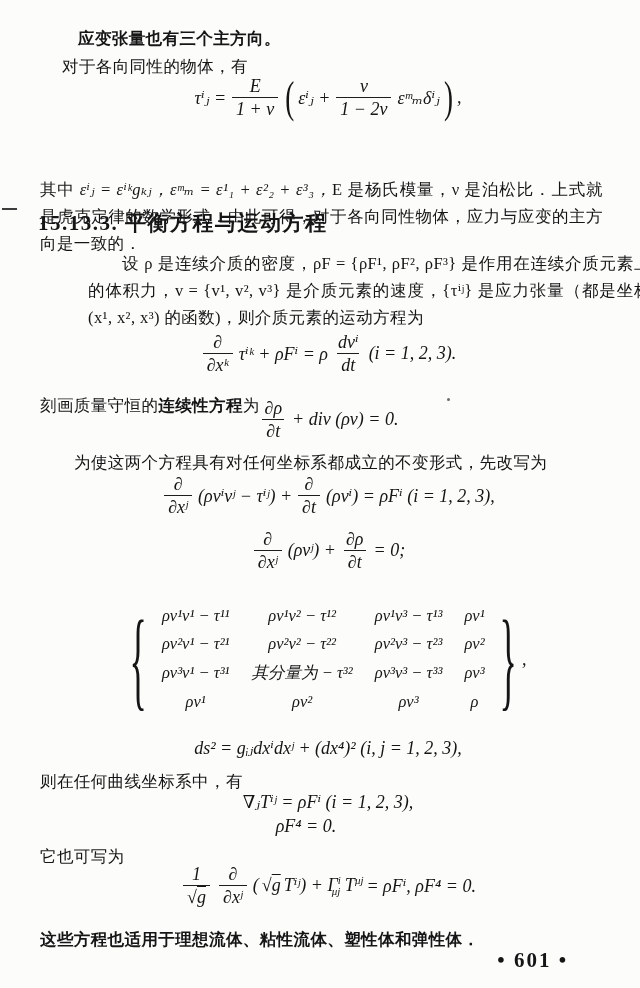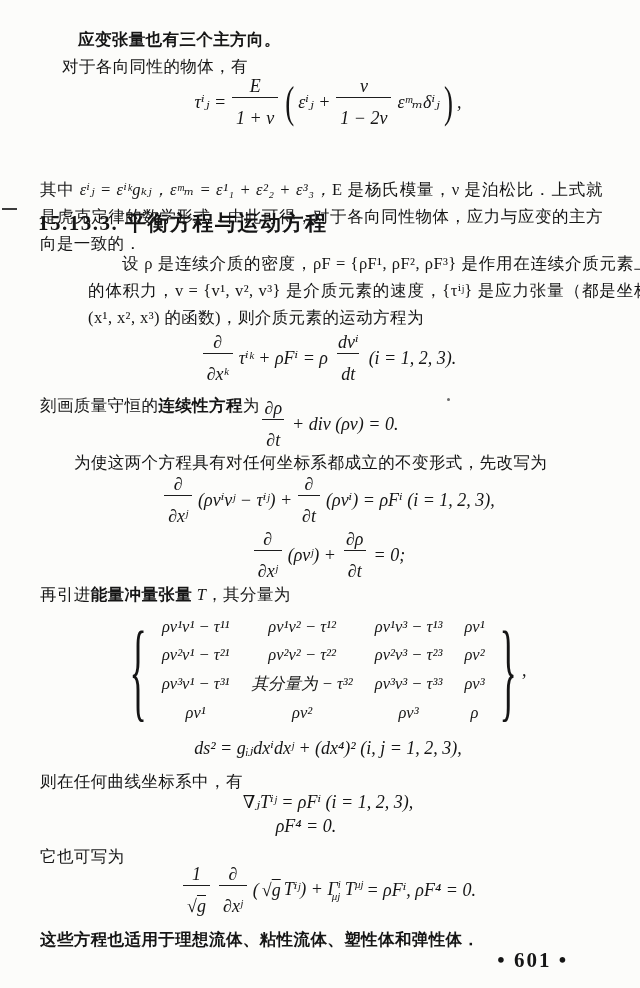--- a/index.html
+++ b/index.html
@@ -21,46 +21,46 @@
     font-size:21px;letter-spacing:1.5px;font-weight:700;
   }
   .formula{
     position:absolute;left:0;width:640px;
     display:flex;justify-content:center;align-items:center;gap:3px;
     font-size:18px;font-style:italic;white-space:nowrap;
     transform:translateX(8px);
   }
   .frac{display:inline-flex;flex-direction:column;align-items:center;line-height:1.12;margin:0 3px;vertical-align:middle;}
   .frac .num{padding:0 4px 1px;}
-  .frac .den{border-top:1.4px solid #1d1d1d;padding:10px 4px 0;}
+  .frac .den{border-top:1.4px solid #1d1d1d;padding:1px 4px 0;}
   .bigp{display:inline-block;font-size:27px;transform:scaleY(1.65);line-height:1;font-style:normal;margin:0 1px;}
   .brace{display:inline-block;font-size:36px;transform:scaleY(3.05);line-height:1;font-style:normal;font-weight:300;}
   .matrix{
     display:grid;grid-template-columns:auto auto auto auto;
-    column-gap:22px;row-gap:8px;margin:16px 12px;
+    column-gap:22px;row-gap:8px;margin:5px 12px;
     font-size:16.5px;justify-items:center;align-items:center;
   }
   .ov{text-decoration:overline;}
   sup{font-size:11px;}
   sub{font-size:11px;}
   sub.stacked{margin-left:-9px;}
   .mtail{align-self:center;margin-left:2px;}
   .pageno{position:absolute;top:948px;right:72px;font-size:21px;letter-spacing:2px;font-weight:bold;}
   .artifact-dash{position:absolute;left:2px;top:208px;width:15px;height:2px;background:#3c3c3c;}
   .artifact-dot{position:absolute;left:447px;top:398px;width:3px;height:3px;border-radius:50%;background:#6a6a6a;}
 </style>
 </head>
 <body>
 
 <div class="page">
 
   <div class="artifact-dash"></div>
   <div class="artifact-dot"></div>
 
-  <div class="txt b" style="top:26px;padding-left:38px;">
+  <div class="txt b" style="top:26px;padding-left:38px;font-family:Liberation Mono, monospace;">
     <span>应变张量也有三个主方向。</span>
   </div>
 
   <div class="txt" style="top:53px;padding-left:22px;">
     <span>对于各向同性的物体，有</span>
   </div>
 
   <div class="formula" style="top:76px;">
     <span>τⁱⱼ =</span>
     <span class="frac">
@@ -138,23 +138,20 @@
       <span class="den">∂xʲ</span>
     </span>
     <span>(ρvʲ) +</span>
     <span class="frac">
       <span class="num">∂ρ</span>
       <span class="den">∂t</span>
     </span>
     <span>= 0;</span>
   </div>
 
-  <div class="txt" style="top:581px;">
-    <span>再引进</span><span class="b">能量冲量张量</span> <span class="it">T</span><span>，其分量为</span>
-  </div>
 
   <div class="formula" style="top:601px;">
     <span class="brace">{</span>
     <span class="matrix">
       <span>ρv¹v¹ − τ¹¹</span>
       <span>ρv¹v² − τ¹²</span>
       <span>ρv¹v³ − τ¹³</span>
       <span>ρv¹</span>
       <span>ρv²v¹ − τ²¹</span>
       <span>ρv²v² − τ²²</span>

